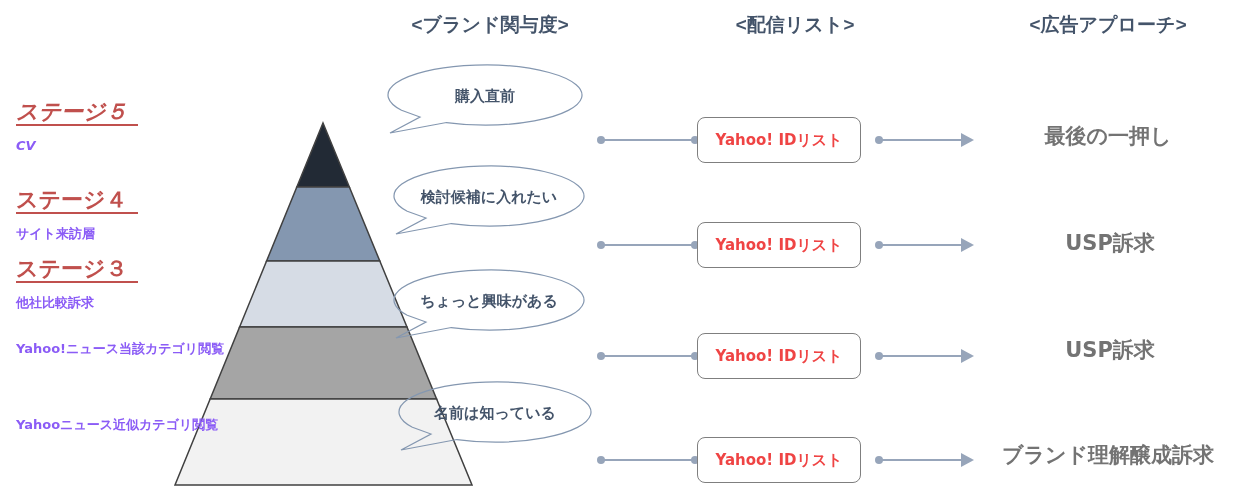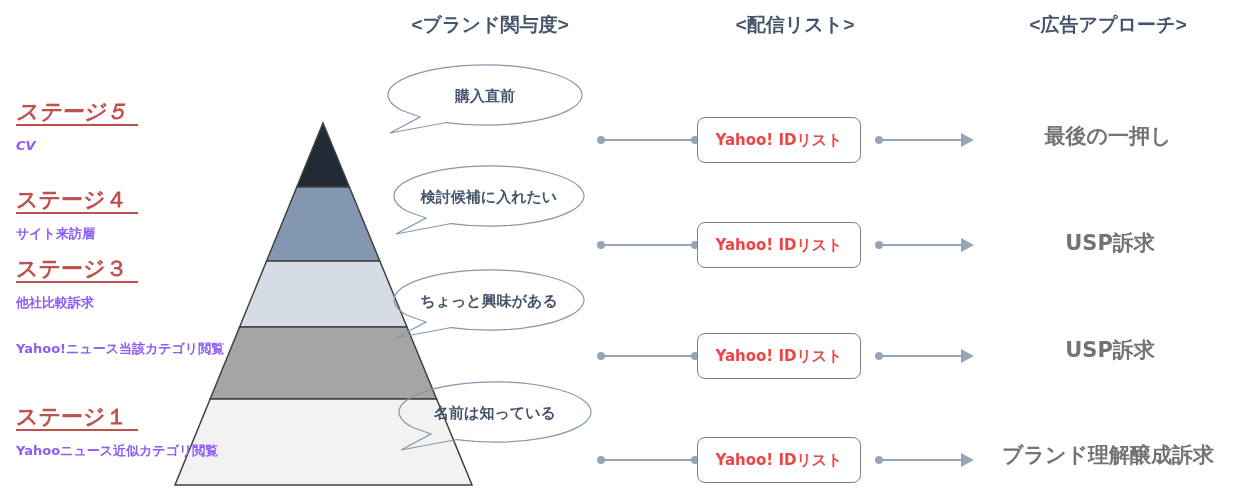--- a/index.html
+++ b/index.html
@@ -89,21 +89,20 @@
         <circle cx="879" cy="460" r="4" fill="#97a5ba"></circle>
         <polygon points="961,453 974,460 961,467" fill="#97a5ba"></polygon>
       </g>
     </g>
 </svg>
 
 <div class="stage" style="top:329px;">
   <div class="stage-sub">Yahoo!ニュース当該カテゴリ閲覧</div>
 </div>
 <div class="stage" style="top:405px;">
-  <div class="stage-title">ステージ１</div>
   <div class="stage-sub">Yahooニュース近似カテゴリ閲覧</div>
 </div>
 
 <div class="list-box" style="left:697px; top:117px;">Yahoo! IDリスト</div>
 <div class="list-box" style="left:697px; top:222px;">Yahoo! IDリスト</div>
 <div class="list-box" style="left:697px; top:333px;">Yahoo! IDリスト</div>
 <div class="list-box" style="left:697px; top:437px;">Yahoo! IDリスト</div>
 
 <div class="approach" style="left:1108px; top:136px;">
   <div>最後の一押し</div>

